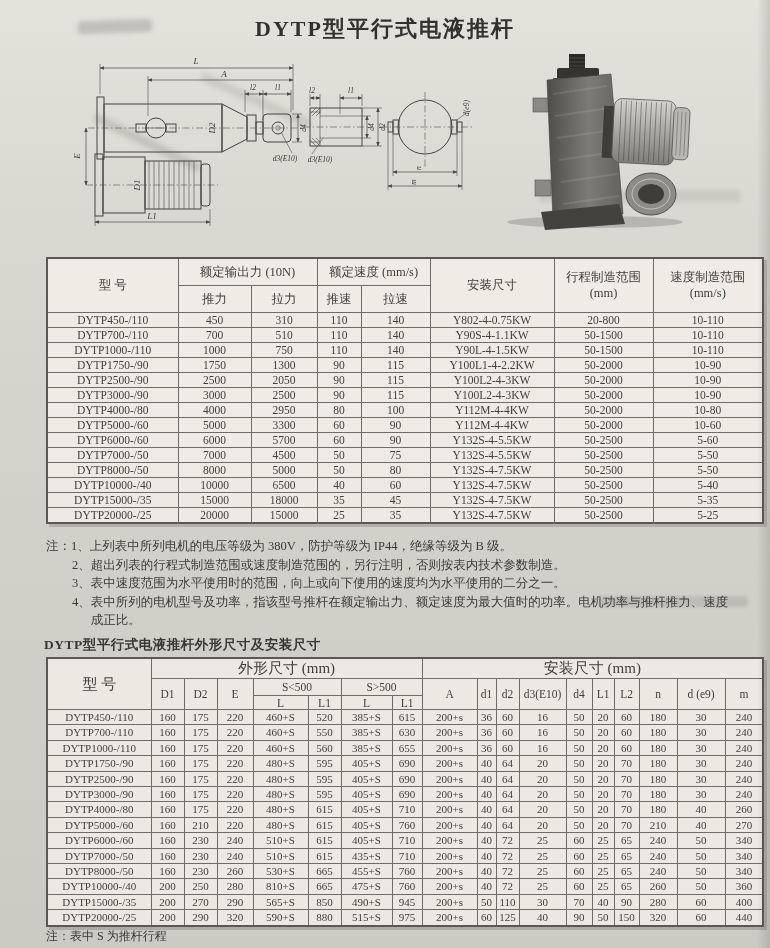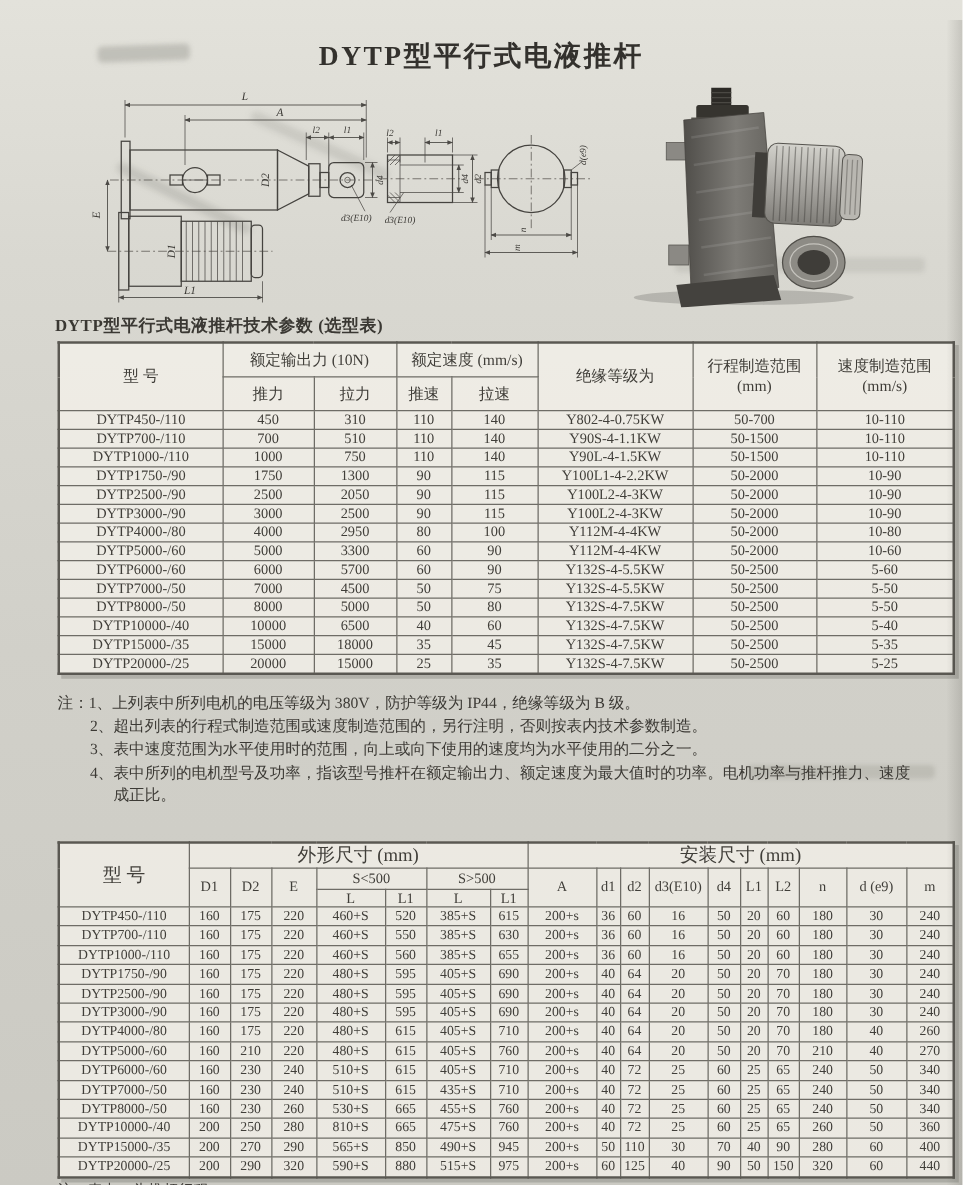--- a/index.html
+++ b/index.html
@@ -1,19 +1,19 @@
 <!DOCTYPE html>
 <html><head>
 <meta charset="utf-8">
 <style>
   html,body{margin:0;padding:0;}
   body{width:770px;height:948px;position:relative;overflow:hidden;
        font-family:"Liberation Serif","DejaVu Serif",serif;
        background:linear-gradient(180deg,#e3e2db 0%,#d9d8d1 22%,#d1d0c9 55%,#cbcac3 100%);}
-  .page{position:absolute;inset:0;margin-top:16px;}
+  .page{position:absolute;inset:0;}
   
   .ghost{position:absolute;border-radius:4px;pointer-events:none;}
   .g1{left:78px;top:20px;width:74px;height:13px;background:rgba(108,106,99,.28);filter:blur(2px);transform:rotate(-2deg);}
   .g2{left:88px;top:138px;width:118px;height:9px;background:rgba(96,94,88,.20);filter:blur(2.5px);transform:rotate(26deg);}
   .g3{left:196px;top:96px;width:120px;height:9px;background:rgba(96,94,88,.16);filter:blur(2.5px);transform:rotate(24deg);}
   .g4{left:598px;top:596px;width:150px;height:11px;background:rgba(100,98,90,.16);filter:blur(1.5px);}
   .g5{left:540px;top:190px;width:200px;height:12px;background:rgba(100,98,90,.13);filter:blur(2px);}
   .edge-shade{position:absolute;right:0;top:0;width:13px;height:100%;
        background:linear-gradient(90deg,rgba(60,58,52,0),rgba(60,58,52,.17));}
   
@@ -227,60 +227,59 @@
         <rect x="-6" y="14" width="12" height="52" fill="#3f3d39"></rect>
         <rect x="4" y="6" width="62" height="64" rx="8" fill="url(#motorGrad)" stroke="#55534e" stroke-width=".8"></rect>
         <path d="M11,8 V68 M16,8 V68 M21,8 V68 M26,8 V68 M31,8 V68 M36,8 V68 M41,8 V68 M46,8 V68 M51,8 V68 M56,8 V68 M61,8 V68" stroke="rgba(70,68,64,.5)" stroke-width="1"></path>
         <rect x="64" y="12" width="16" height="52" rx="5" fill="#b9b7b1" stroke="#55534e" stroke-width=".8"></rect>
         <path d="M68,16 V60 M72,16 V60 M76,16 V60" stroke="rgba(80,78,74,.45)" stroke-width="1"></path>
       </g>
       <polygon points="46,158 124,150 130,170 50,176" fill="#44423e"></polygon>
     </svg>
   </div>
 
-  <div class="sec-title t1-title">DYTP型平行式电液推杆技术参数 (选型表)</div>
 
   <table class="t1">
     <colgroup>
       <col style="width:131px">
         <col style="width:73px">
         <col style="width:66px">
         <col style="width:44px">
       <col style="width:69px">
         <col style="width:124px">
         <col style="width:99px">
         <col style="width:110px">
     </colgroup>
     <thead>
       <tr>
         <th rowspan="2">型 号</th>
         <th colspan="2">额定输出力 (10N)</th>
         <th colspan="2">额定速度 (mm/s)</th>
-        <th rowspan="2">绝缘等级为</th>
+        <th rowspan="2">安装尺寸</th>
         <th rowspan="2" class="pre">行程制造范围
 (mm)</th>
         <th rowspan="2" class="pre">速度制造范围
 (mm/s)</th>
       </tr>
       <tr>
         <th>推力</th>
         <th>拉力</th>
         <th>推速</th>
         <th>拉速</th>
       </tr>
     </thead>
     <tbody>
         <tr>
           <td>DYTP450-/110</td>
           <td>450</td>
           <td>310</td>
           <td>110</td>
           <td>140</td>
           <td>Y802-4-0.75KW</td>
-          <td>50-700</td>
+          <td>20-800</td>
           <td>10-110</td>
         </tr>
         <tr>
           <td>DYTP700-/110</td>
           <td>700</td>
           <td>510</td>
           <td>110</td>
           <td>140</td>
           <td>Y90S-4-1.1KW</td>
           <td>50-1500</td>
@@ -422,20 +421,21 @@
     <div class="note-line indent">
       <span class="note-num">3、</span>
       <span class="note-text">表中速度范围为水平使用时的范围，向上或向下使用的速度均为水平使用的二分之一。</span>
     </div>
     <div class="note-line indent">
       <span class="note-num">4、</span>
       <span class="note-text">表中所列的电机型号及功率，指该型号推杆在额定输出力、额定速度为最大值时的功率。电机功率与推杆推力、速度成正比。</span>
     </div>
   </div>
 
+  <div class="sec-title t2-title">DYTP型平行式电液推杆外形尺寸及安装尺寸</div>
 
   <table class="t2">
     <colgroup>
       <col style="width:104px">
         <col style="width:33px">
         <col style="width:33px">
         <col style="width:36px">
       <col style="width:55px">
         <col style="width:33px">
         <col style="width:51px">

